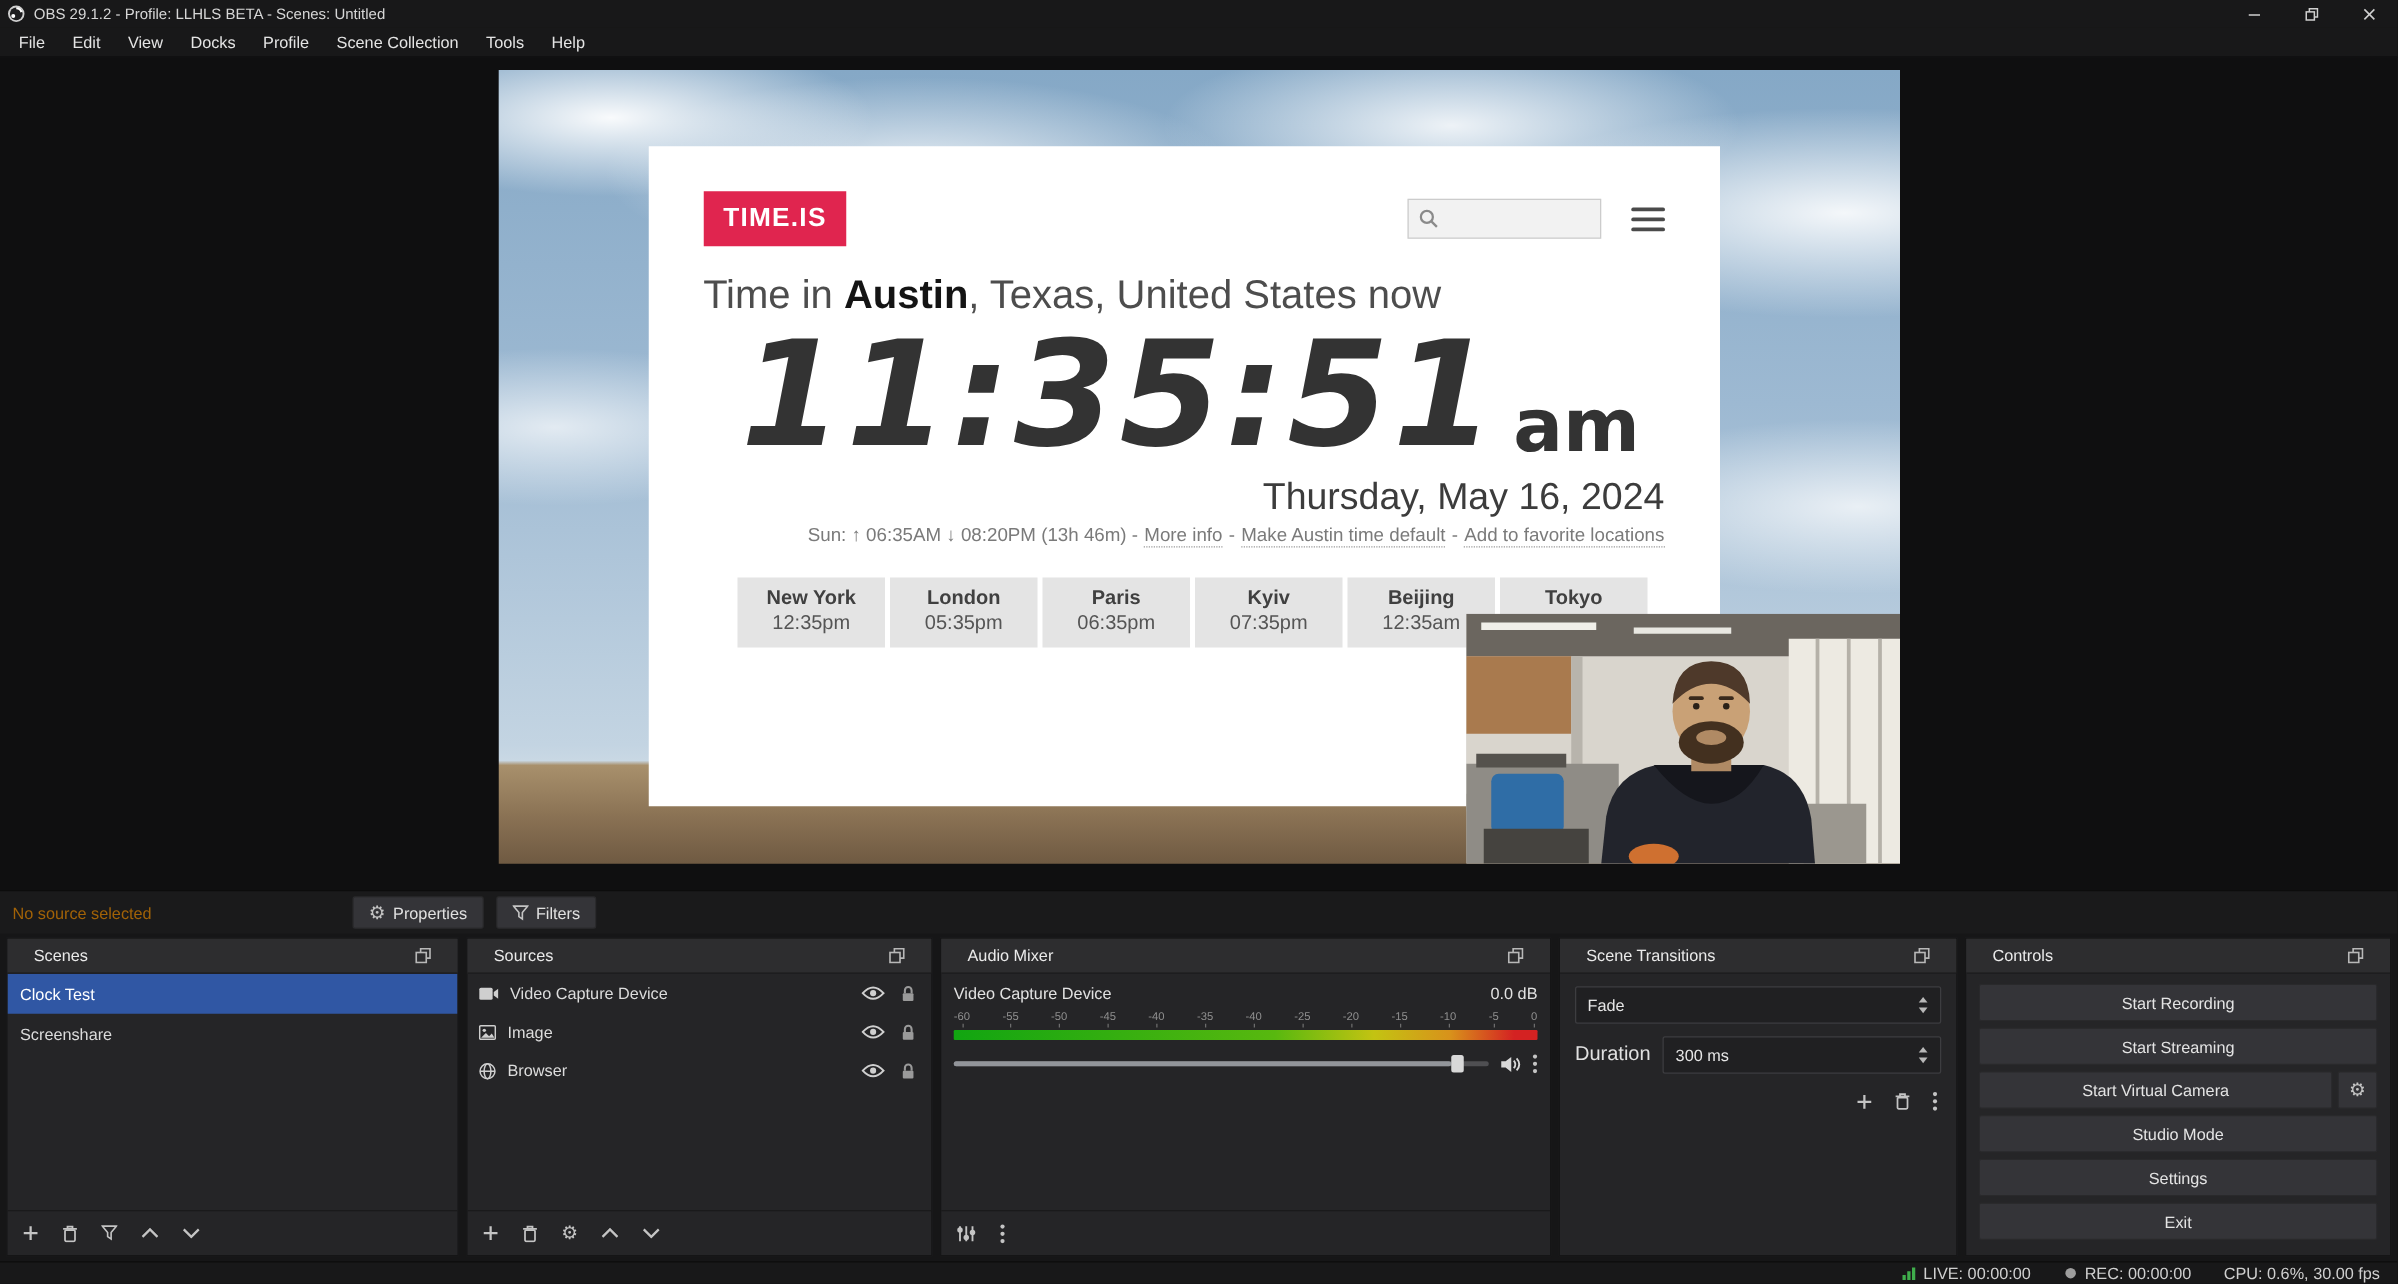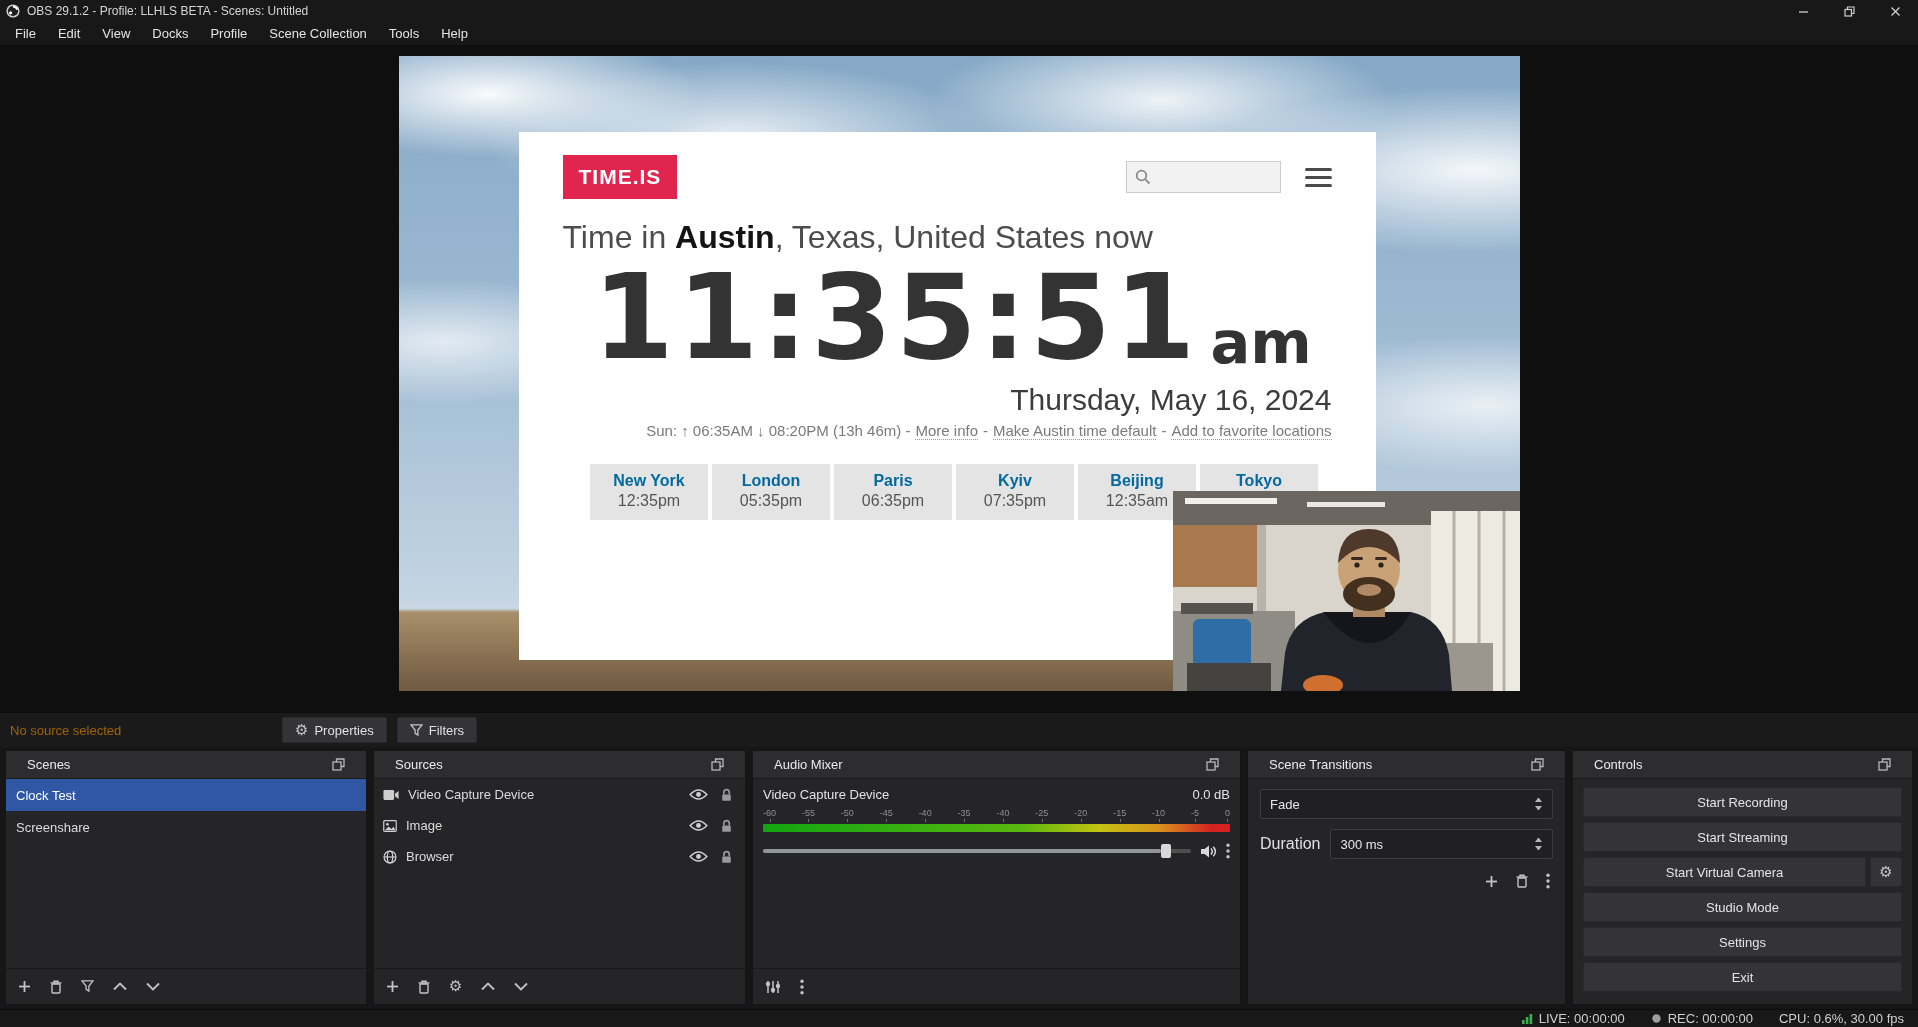--- a/index.html
+++ b/index.html
@@ -25,37 +25,37 @@
       radial-gradient(ellipse 360px 110px at 30% 13%, rgba(255,255,255,.8), rgba(255,255,255,0) 70%),
       radial-gradient(ellipse 330px 100px at 68% 7%, rgba(255,255,255,.85), rgba(255,255,255,0) 70%),
       radial-gradient(ellipse 420px 120px at 96% 18%, rgba(255,255,255,.9), rgba(255,255,255,0) 70%),
       radial-gradient(ellipse 300px 90px at 4% 45%, rgba(255,255,255,.7), rgba(255,255,255,0) 70%),
       radial-gradient(ellipse 340px 100px at 97% 55%, rgba(255,255,255,.75), rgba(255,255,255,0) 70%),
       radial-gradient(ellipse 520px 130px at 45% 78%, rgba(255,255,255,.55), rgba(255,255,255,0) 70%),
       linear-gradient(to bottom, #85a8c6 0%, #9db9d2 42%, #c3d4e2 85%, #c9d8e4 87%, #a8906c 87.6%, #8a7254 94%, #6f5a42 100%);
   }
 
   
-  .timeis-card { position:absolute; left:120px; top:76px; width:857px; height:528px; background:#ffffff; padding:23px 44px 0; }
+  .timeis-card { position:absolute; left:120px; top:61px; width:857px; height:528px; background:#ffffff; padding:36px 44px 0; }
   .ti-header { display:flex; align-items:center; }
   .ti-logo { background:#e0254f; color:#fff; font-weight:700; font-size:21px; letter-spacing:1px; padding:10px 16px; }
   .ti-search { margin-left:auto; width:155px; height:32px; background:#f2f2f2; border:1px solid #cccccc; display:flex; align-items:center; gap:7px; padding:0 8px; }
   .ti-burger { width:27px; margin-left:24px; display:flex; flex-direction:column; gap:5px; }
   .ti-burger i { display:block; height:3px; background:#4a4a4a; border-radius:2px; }
   .ti-heading { margin-top:20px; font-size:32px; color:#4d4d4d; }
   .ti-heading .city { font-weight:700; color:#141414; }
   .ti-time-row { display:flex; align-items:flex-end; margin-left:30px; margin-top:2px; }
-  .ti-time { font-family:"DejaVu Sans",sans-serif; font-size:117px; font-weight:700; color:#333; letter-spacing:3px; line-height:1.02; }
+  .ti-time { font-family:"DejaVu Sans",sans-serif; font-size:117px; font-weight:700; color:#333; letter-spacing:3px; line-height:1.02;font-style:italic; }
   .ti-meridiem { font-family:"DejaVu Sans",sans-serif; font-size:59px; font-weight:700; color:#333; margin-left:12px; line-height:1.15; }
   .ti-date { margin-top:6px; text-align:right; font-size:30px; color:#3c3c3c; }
   .ti-sun { margin-top:5px; display:flex; justify-content:flex-end; gap:5px; font-size:15px; color:#7a7a7a; white-space:nowrap; }
   .ti-link { border-bottom:1px dotted #9a9a9a; }
   .ti-clocks { margin-top:24px; margin-left:14px; display:flex; gap:4px; justify-content:center; }
   .ti-clock-box { width:118px; background:#e4e4e4; padding:8px 0 10px; text-align:center; }
-  .ti-clock-city { font-weight:700; font-size:16px; color:#0369a1; }
+  .ti-clock-city { font-weight:700; font-size:16px; color:#404040; }
   .ti-clock-time { font-size:16px; color:#555; margin-top:2px; }
 
   .webcam { position:absolute; right:0; bottom:0; width:347px; height:200px; display:block; }
 
   
   .src-toolbar { flex:0 0 35px; background:#1a1a1b; border-top:1px solid #0c0c0c; display:flex; align-items:center; padding:0 10px; gap:10px; }
   .src-status { font-size:13px; color:#a16207; width:262px; }
   .tool-btn { height:26px; background:#343438; border:1px solid #2a2a2c; border-radius:2px; color:#e0e0e0; font-size:13px; display:flex; align-items:center; gap:6px; padding:0 12px; }
 
   

